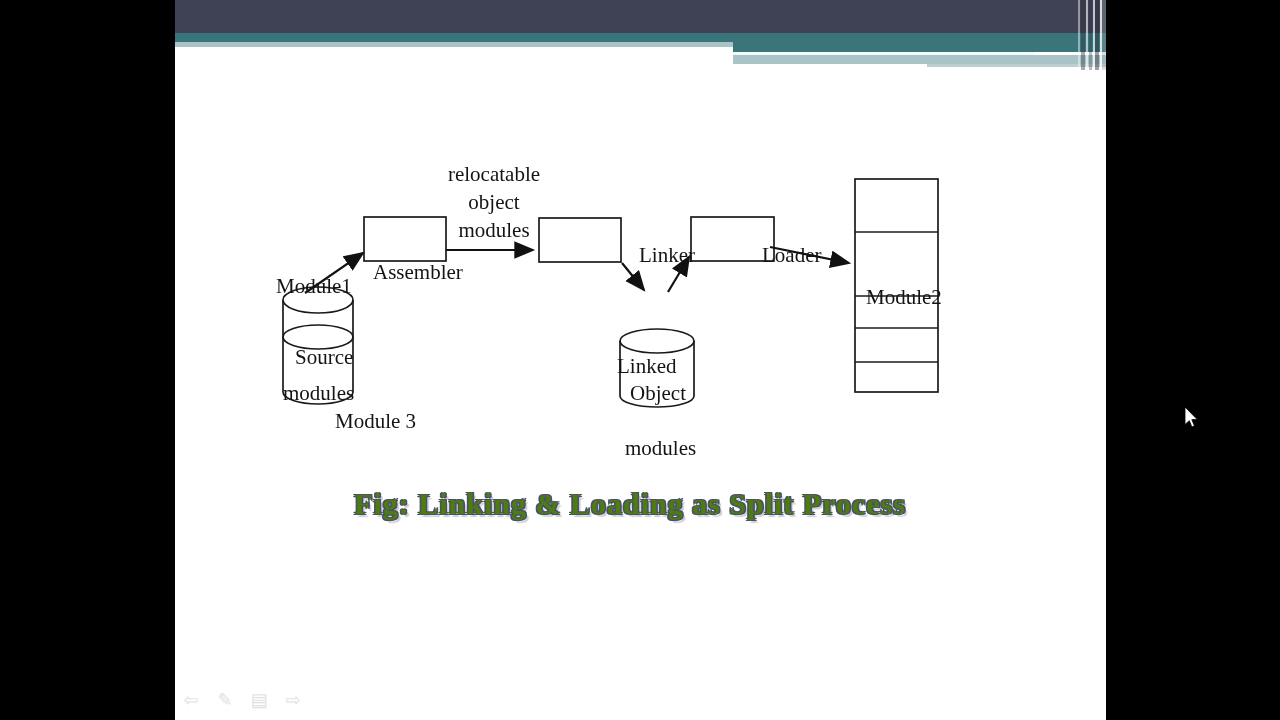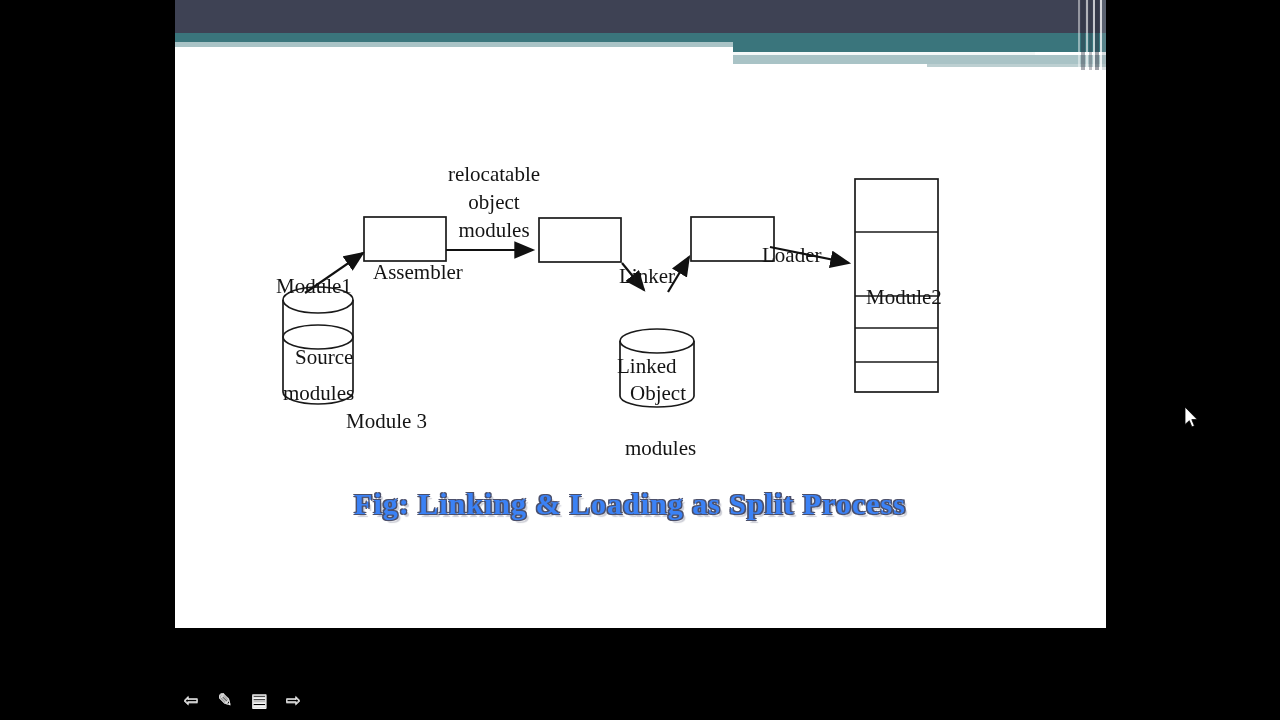--- a/index.html
+++ b/index.html
@@ -1,21 +1,21 @@
 <!DOCTYPE html>
 <html><head>
 <meta charset="utf-8">
 <style>
   html,body{margin:0;padding:0;}
   body{
     width:1280px;height:720px;background:#000;position:relative;
     overflow:hidden;font-family:"Liberation Serif",serif;
   }
   .slide{
-    position:absolute;left:175px;top:0;width:931px;height:628px;
+    position:absolute;left:175px;top:0;width:931px;height:720px;
     background:#ffffff;
   }
   
   .band{position:absolute;left:0;}
   .band-dark{top:0;width:931px;height:33px;background:#3e4254;}
   .band-teal{top:33px;width:931px;height:9px;background:#3a757c;}
   .band-light-left{top:42px;width:558px;height:5px;background:#a9c3c6;}
   .band-teal-right{left:558px;top:42px;width:373px;height:10px;background:#3a757c;}
   .band-white-right{left:558px;top:52px;width:302px;height:3px;background:#f4f8f8;}
   .band-light-right{left:558px;top:55px;width:373px;height:9px;background:#a9c3c6;}
@@ -27,21 +27,21 @@
   .diagram-svg{position:absolute;left:0;top:0;}
   .lbl{
     position:absolute;font-family:"Liberation Serif",serif;font-size:21px;
     color:#141414;white-space:nowrap;line-height:24px;
   }
   .lbl-center{text-align:center;line-height:28px;}
   
   .caption{
     position:absolute;left:160px;top:487px;width:590px;text-align:center;
     font-family:"Liberation Serif",serif;font-size:30px;font-weight:bold;
-    letter-spacing:1px;color:#3b82f6;white-space:nowrap;
+    letter-spacing:1px;color:#4d7c0f;white-space:nowrap;
     text-shadow:
       -1.4px -1.4px 0 #4b506c, 1.4px -1.4px 0 #4b506c,
       -1.4px 1.4px 0 #4b506c, 1.4px 1.4px 0 #4b506c,
       3px 3px 1px rgba(75,80,108,0.28);
   }
   
   .navbar{
     position:absolute;left:6px;top:689px;display:flex;gap:14px;
     font-family:"DejaVu Sans",sans-serif;font-size:18px;color:#e2e2e2;
   }
@@ -119,27 +119,27 @@
     </g>
   </svg>
 
   <div class="lbl lbl-center" style="left:259px;top:160px;width:120px;">
     <div>relocatable</div>
     <div>object</div>
     <div>modules</div>
   </div>
 
   <div class="lbl" style="left:198px;top:260px;">Assembler</div>
-  <div class="lbl" style="left:444px;top:243px;margin-top:21px;">Linker</div>
+  <div class="lbl" style="left:464px;top:243px;">Linker</div>
   <div class="lbl" style="left:587px;top:243px;text-align:right;">Loader</div>
 
   <div class="lbl" style="left:101px;top:274px;text-align:center;">Module1</div>
   <div class="lbl" style="left:120px;top:345px;">Source</div>
   <div class="lbl" style="left:108px;top:381px;">modules</div>
-  <div class="lbl" style="left:160px;top:409px;margin-left:11px;">Module 3</div>
+  <div class="lbl" style="left:160px;top:409px;">Module 3</div>
 
   <div class="lbl" style="left:442px;top:354px;">Linked</div>
   <div class="lbl" style="left:455px;top:381px;">Object</div>
   <div class="lbl" style="left:450px;top:436px;">modules</div>
 
   <div class="lbl" style="left:691px;top:285px;">Module2</div>
 
   <div class="caption">Fig: Linking &amp; Loading as Split Process</div>
 
   <div class="navbar">

